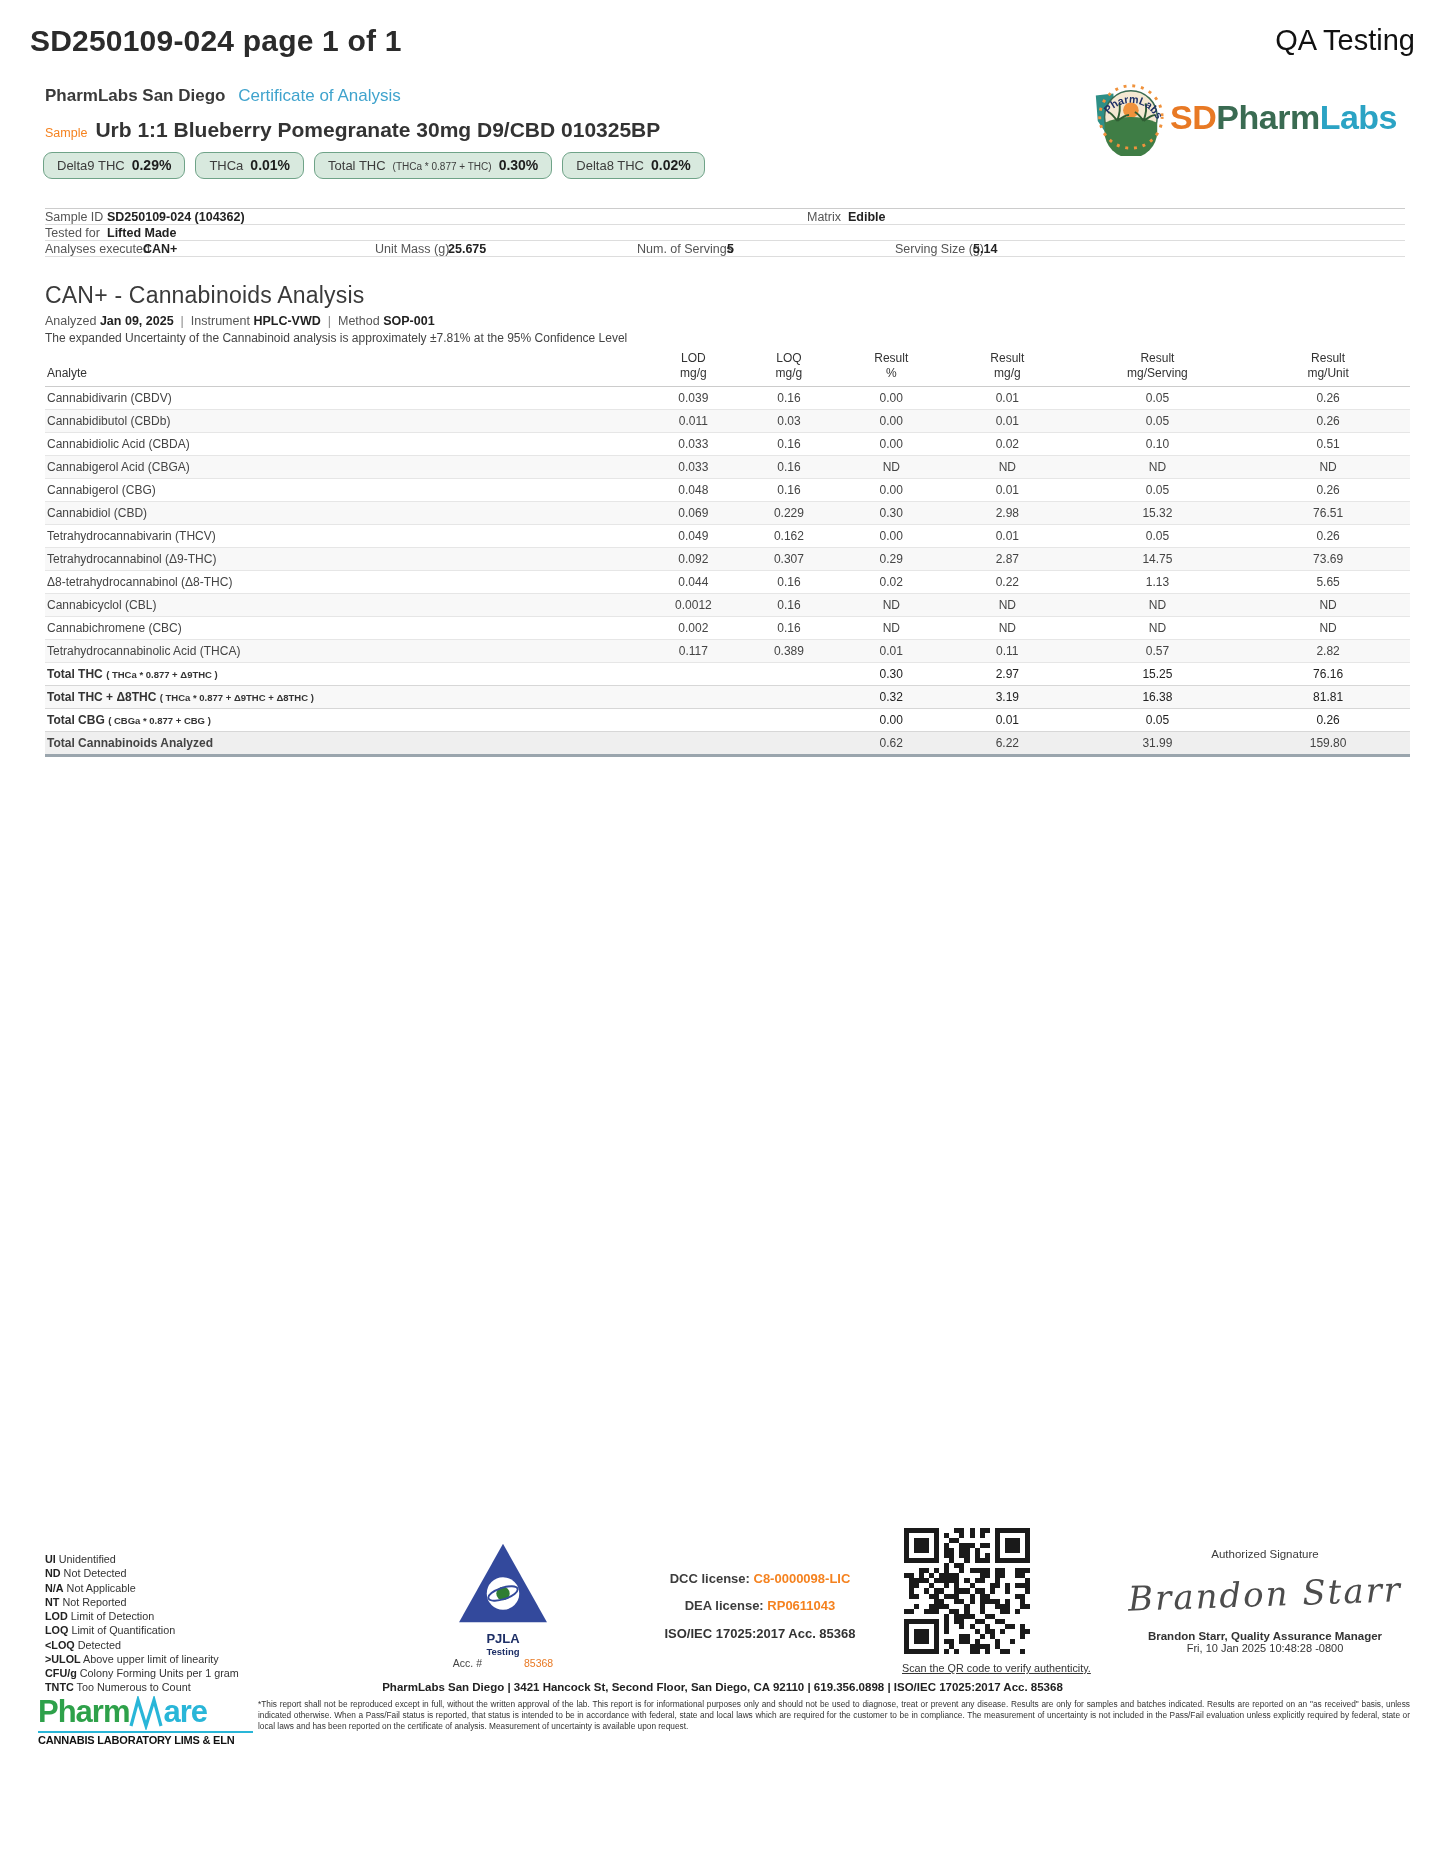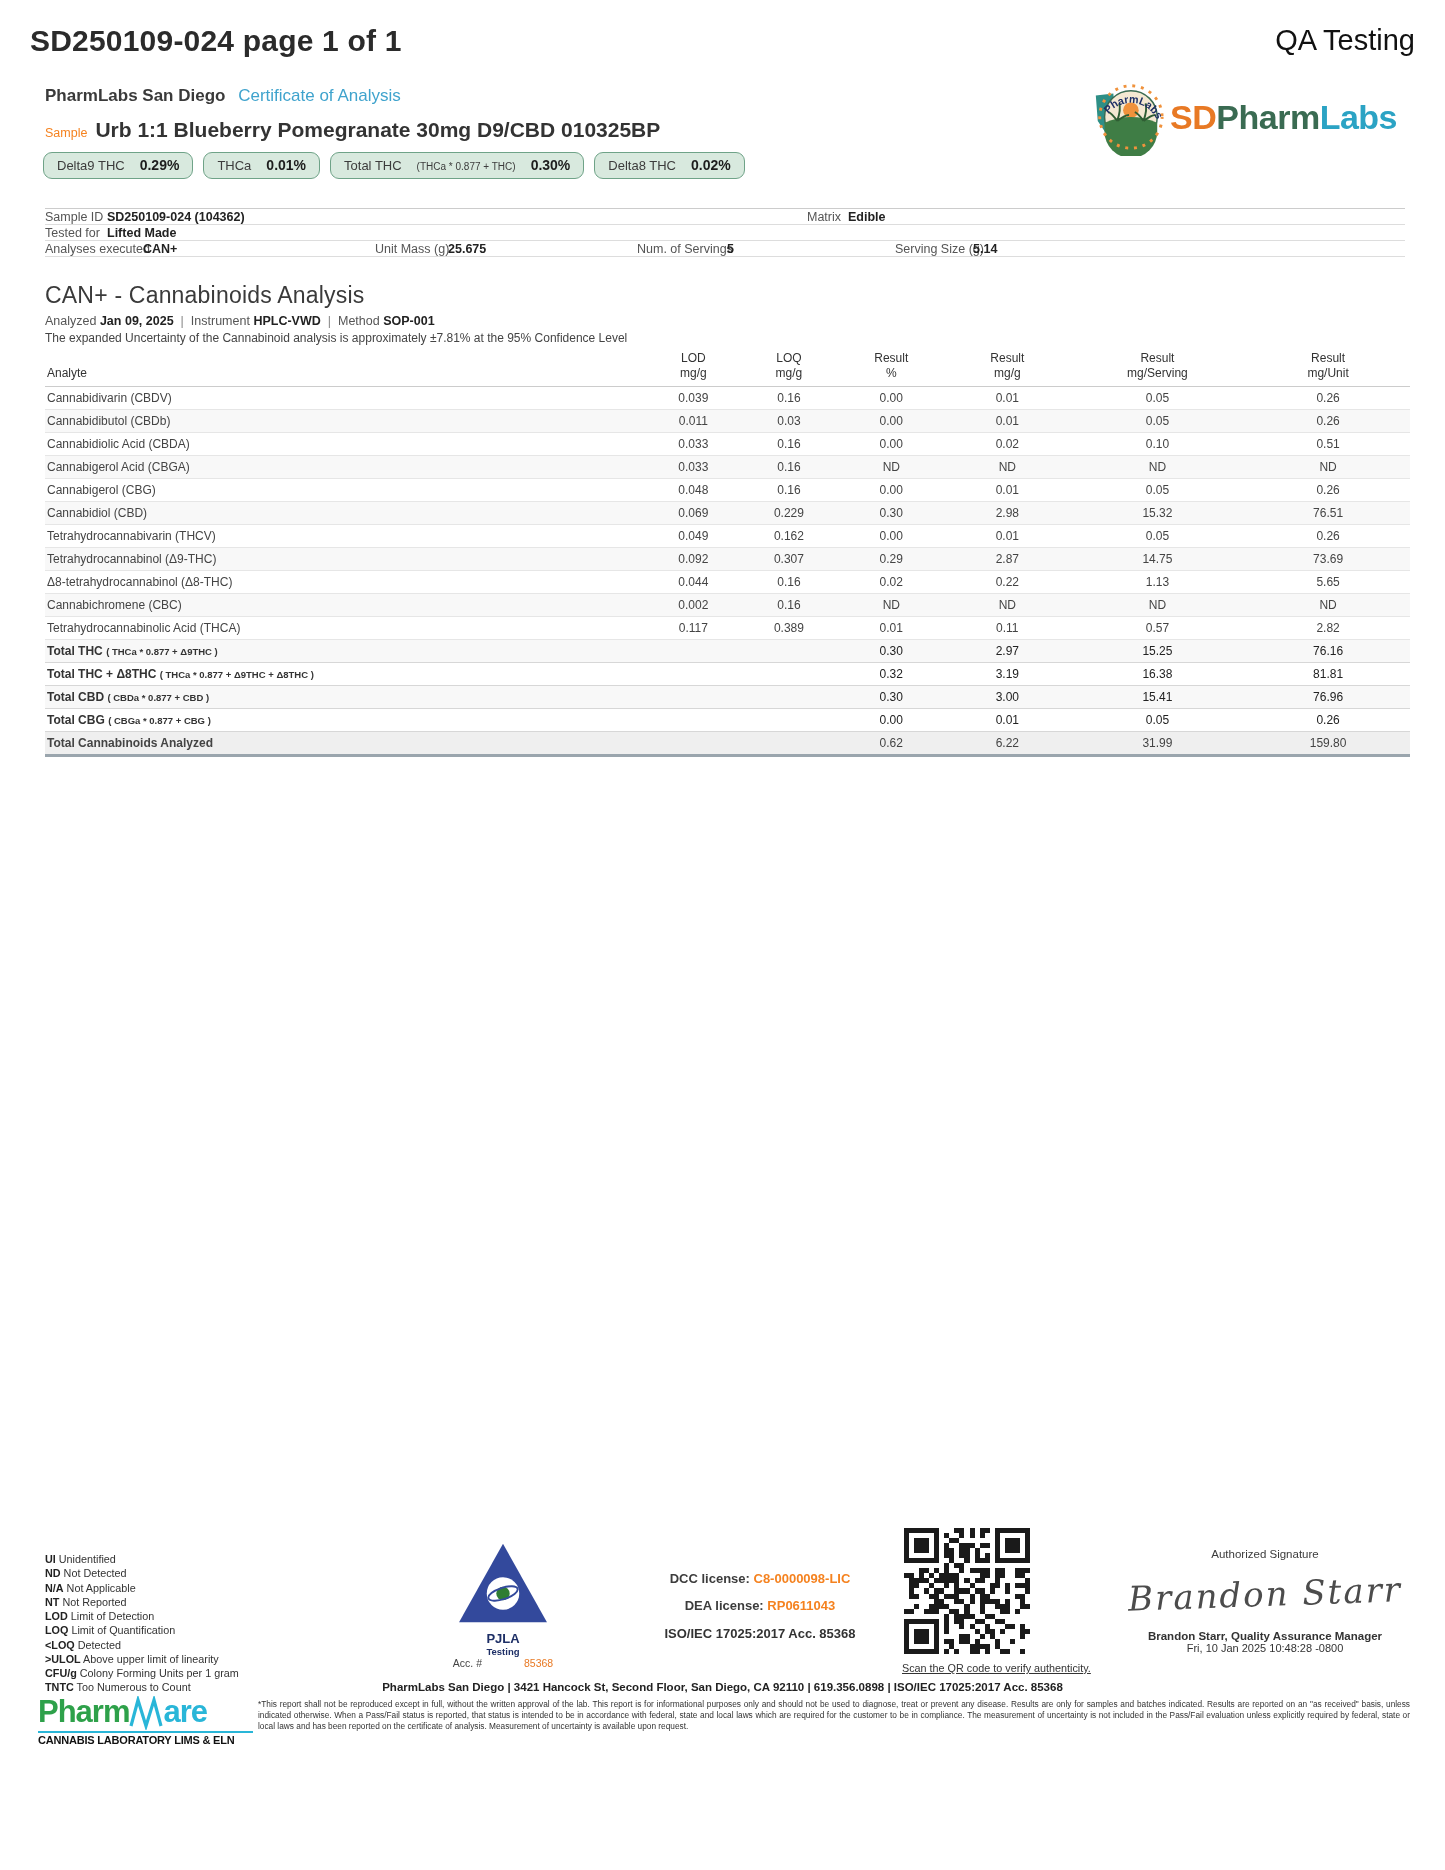--- a/index.html
+++ b/index.html
@@ -13,21 +13,21 @@
 
   .lab-line { position:absolute; left:45px; top:86px; font-size:17px; }
   .lab-name { font-weight:700; color:#3a3a3a; }
   .coa { color:#3fa3cd; font-weight:500; margin-left:8px; }
 
   .sample-line { position:absolute; left:45px; top:118px; display:flex; align-items:baseline; }
   .sample-tag { color:#f5821f; font-size:12.5px; margin-right:8px; }
   .sample-name { font-size:21px; font-weight:700; color:#333; }
 
   .badges { position:absolute; left:43px; top:152px; display:flex; gap:10px; }
-  .badge { border:1.6px solid #6fa388; background:#d8e9de; border-radius:9px; padding:4px 13px; display:flex; align-items:baseline; gap:15px; height:27px; }
+  .badge { border:1.6px solid #6fa388; background:#d8e9de; border-radius:9px; padding:4px 13px; display:flex; align-items:baseline; gap:7px; height:27px; }
   .b-label { font-size:13px; color:#3c3c3c; }
   .b-formula { font-size:10px; color:#3c3c3c; }
   .b-value { font-size:14px; font-weight:700; color:#1d1d1d; }
 
   
   .logo { position:absolute; right:48px; top:78px; display:flex; align-items:center; }
   .wordmark { font-size:34px; font-weight:700; letter-spacing:-.5px; margin-left:4px; }
   .wm-sd { color:#e87924; }
   .wm-pharm { color:#3a6b52; }
   .wm-labs { color:#2ba3c4; }
@@ -283,20 +283,29 @@
         <tr>
           <td class="td-analyte">Δ8-tetrahydrocannabinol (Δ8-THC)</td>
           <td class="td-num">0.044</td>
           <td class="td-num">0.16</td>
           <td class="v-blue">0.02</td>
           <td class="v-blue">0.22</td>
           <td class="v-blue">1.13</td>
           <td class="v-blue">5.65</td>
         </tr>
         <tr>
+          <td class="td-analyte">Cannabicyclol (CBL)</td>
+          <td class="td-num">0.0012</td>
+          <td class="td-num">0.16</td>
+          <td class="v-green">ND</td>
+          <td class="v-green">ND</td>
+          <td class="v-green">ND</td>
+          <td class="v-green">ND</td>
+        </tr>
+        <tr>
           <td class="td-analyte">Cannabichromene (CBC)</td>
           <td class="td-num">0.002</td>
           <td class="td-num">0.16</td>
           <td class="v-green">ND</td>
           <td class="v-green">ND</td>
           <td class="v-green">ND</td>
           <td class="v-green">ND</td>
         </tr>
         <tr>
           <td class="td-analyte">Tetrahydrocannabinolic Acid (THCA)</td>
@@ -317,29 +326,20 @@
           <td class="t-val">76.16</td>
         </tr>
         <tr class="t-row">
           <td class="td-analyte"><span class="t-label">Total THC + Δ8THC</span> <span class="t-formula">( THCa * 0.877 + Δ9THC + Δ8THC )</span></td>
           <td></td>
           <td></td>
           <td class="t-val">0.32</td>
           <td class="t-val">3.19</td>
           <td class="t-val">16.38</td>
           <td class="t-val">81.81</td>
-        </tr>
-        <tr class="t-row">
-          <td class="td-analyte"><span class="t-label">Total CBD</span> <span class="t-formula">( CBDa * 0.877 + CBD )</span></td>
-          <td></td>
-          <td></td>
-          <td class="t-val">0.30</td>
-          <td class="t-val">3.00</td>
-          <td class="t-val">15.41</td>
-          <td class="t-val">76.96</td>
         </tr>
         <tr class="t-row">
           <td class="td-analyte"><span class="t-label">Total CBG</span> <span class="t-formula">( CBGa * 0.877 + CBG )</span></td>
           <td></td>
           <td></td>
           <td class="t-val">0.00</td>
           <td class="t-val">0.01</td>
           <td class="t-val">0.05</td>
           <td class="t-val">0.26</td>
         </tr>

